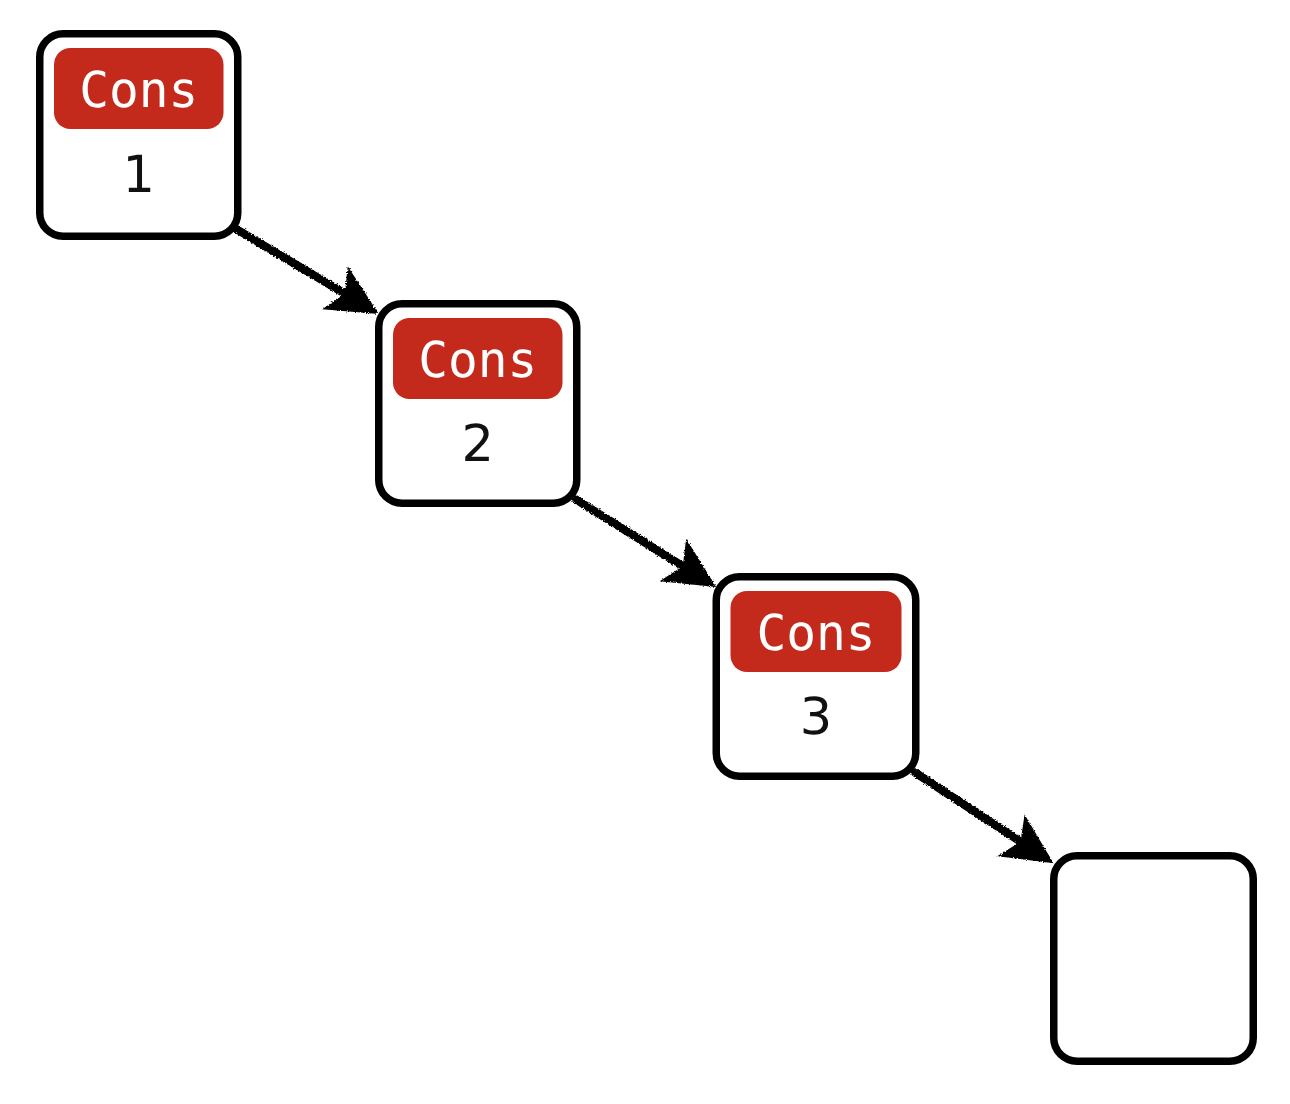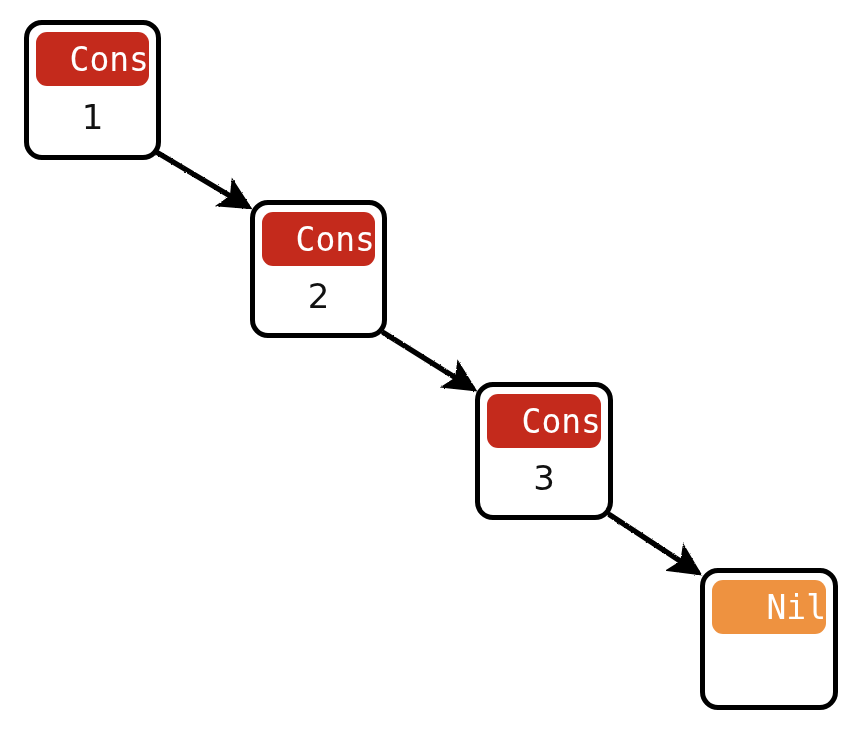--- a/index.html
+++ b/index.html
@@ -37,21 +37,21 @@
     flex-direction: column;
     align-items: stretch;
     padding: 7px 7px 7px 7px;
   }
   .node-header {
     box-sizing: border-box;
     height: 54px;
     border-radius: 11px;
     display: flex;
     align-items: center;
-    justify-content: flex-end;
+    justify-content: center;
     flex: 0 0 auto;
   }
   .node-header-label {
     font-family: "DejaVu Sans Mono", monospace;
     font-size: 33px;
     line-height: 1;
     color: #ffffff;
     letter-spacing: 0px;
     white-space: nowrap;
   }
@@ -116,21 +116,18 @@
   <div class="node" style="left:475px; top:382px; width:138px; height:138px;">
     <div class="node-header" style="background:#C42A1C;">
       <span class="node-header-label">Cons</span>
     </div>
     <div class="node-body">
       <span class="node-body-value">3</span>
     </div>
   </div>
 
   <div class="node" style="left:700px; top:568px; width:138px; height:142px;">
-    <div class="node-header" style="background:#EE9240;">
-      <span class="node-header-label">Nil</span>
-    </div>
     <div class="node-body">
       
     </div>
   </div>
 
 </div>
 
 </body></html>

